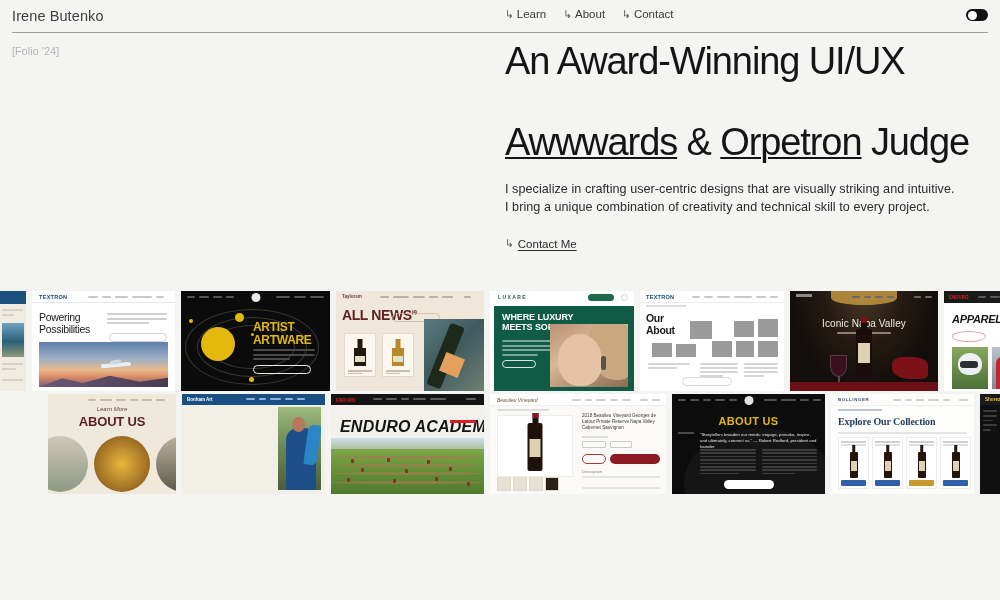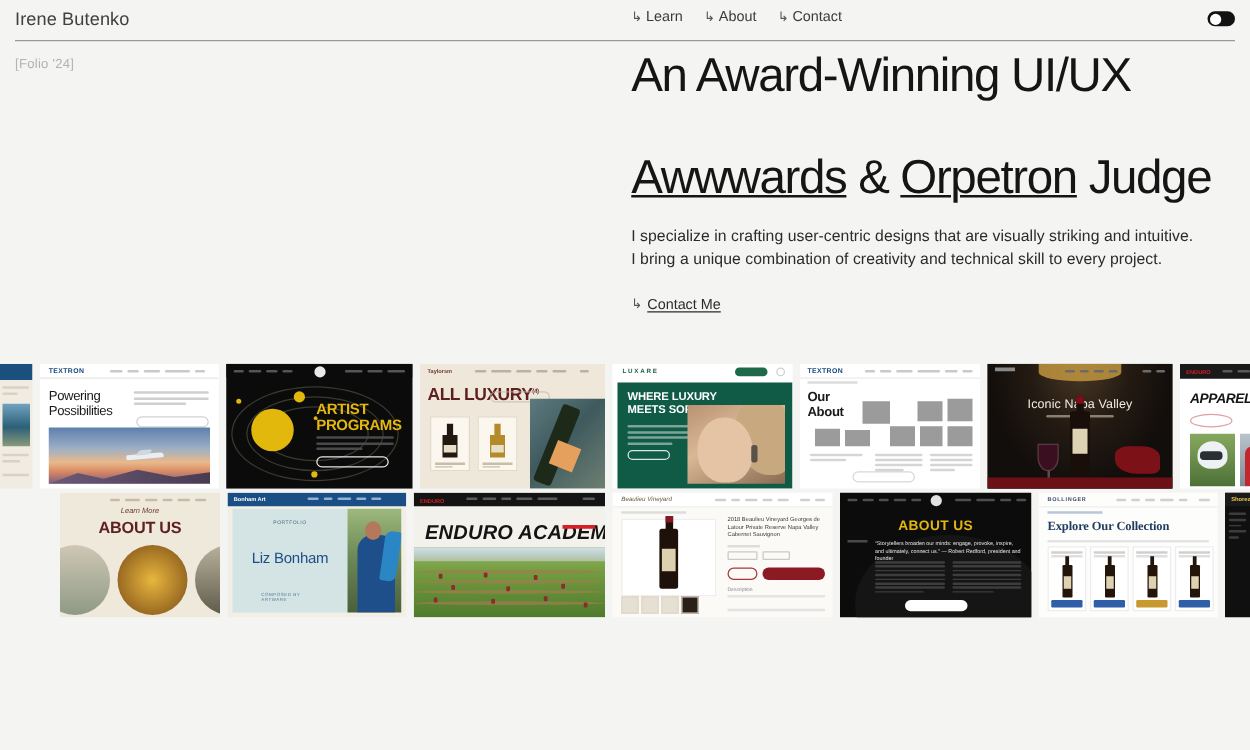--- a/index.html
+++ b/index.html
@@ -447,39 +447,39 @@
       <div class="nv" style="left:129px;width:14px"></div>
       <div class="seal"></div>
       <div class="orbit" style="left:4px;top:18px;width:134px;height:76px"></div>
       <div class="orbit" style="left:16px;top:26px;width:110px;height:60px"></div>
       <div class="orbit" style="left:28px;top:34px;width:86px;height:44px"></div>
       <div class="sun"></div>
       <div class="pl" style="left:54px;top:22px;width:9px;height:9px"></div>
       <div class="pl" style="left:8px;top:28px;width:4px;height:4px"></div>
       <div class="pl" style="left:68px;top:86px;width:5px;height:5px"></div>
       <div class="pl" style="left:70px;top:42px;width:3px;height:3px"></div>
-      <h3><span>ARTIST</span><br><span>PROGRAMS</span></h3>
+      <h3><span>ARTIST</span><br><span>ARTWARE</span></h3>
       <div class="para">
           <i></i>
           <i></i>
           <i style="width:60%"></i>
         </div>
       <div class="cta"></div>
     </div>
 
     <div class="card c3">
       <div class="nvb"></div>
       <div class="mark">Taylorsm</div>
       <div class="nv" style="left:44px;width:9px"></div>
         <div class="nv" style="left:57px;width:16px"></div>
       <div class="nv" style="left:77px;width:12px"></div>
         <div class="nv" style="left:93px;width:9px"></div>
       <div class="nv" style="left:106px;width:11px"></div>
         <div class="nv" style="left:128px;width:7px"></div>
-      <h3><span>ALL LUXURY</span><sup>(4)</sup></h3>
+      <h3><span>ALL NEWS</span><sup>(4)</sup></h3>
       <div class="select btn-pill"></div>
       <div class="bot" style="left:8px">
         <div class="neck"></div>
           <div class="body"></div>
           <div class="lbl"></div>
         <div class="cap">
             <i></i>
             <i style="width:60%"></i>
           </div>
       </div>
@@ -617,25 +617,20 @@
     </div>
 
     <div class="card c9">
       <div class="top"></div>
       <div class="mark">Bonham Art</div>
       <div class="nv" style="left:64px;width:9px"></div>
         <div class="nv" style="left:77px;width:7px"></div>
       <div class="nv" style="left:88px;width:11px"></div>
         <div class="nv" style="left:103px;width:8px"></div>
       <div class="nv" style="left:115px;width:8px"></div>
-      <div class="panel">
-        <div class="kicker">PORTFOLIO</div>
-        <div class="logo">Liz Bonham</div>
-        <div class="foot">COMPOSED BY ARTWARE</div>
-      </div>
       <div class="art">
         <div class="figure"></div>
           <div class="head"></div>
           <div class="feather"></div>
       </div>
     </div>
 
     <div class="card c10">
       <div class="top"></div>
       <div class="mark">ENDURO</div>

